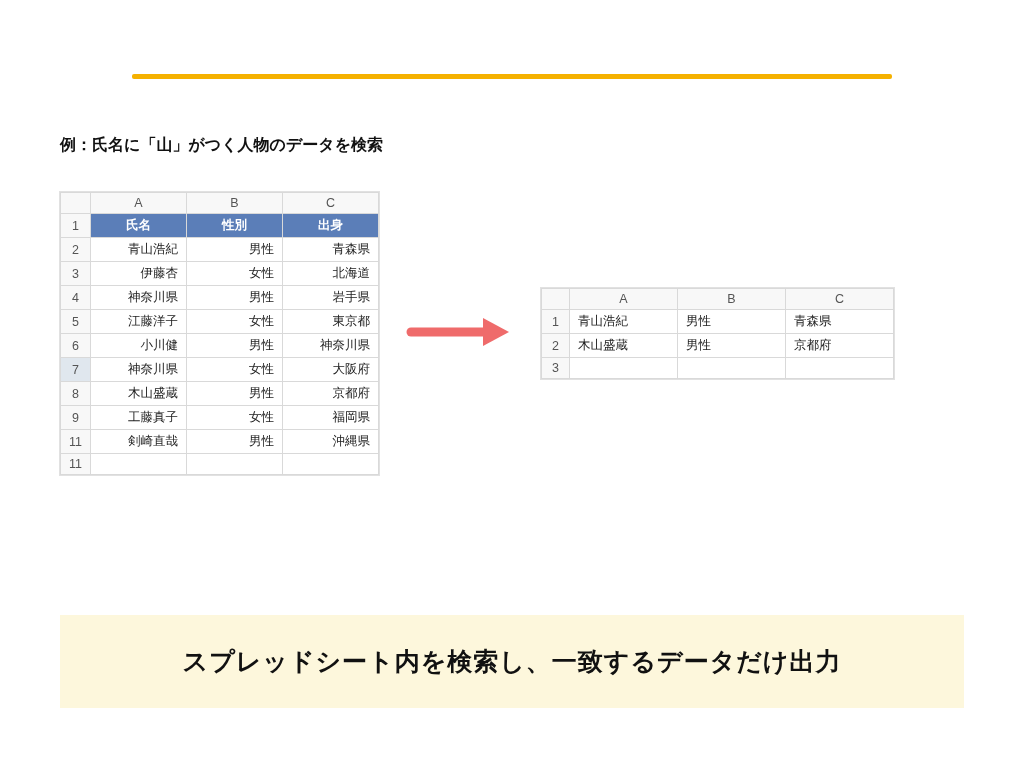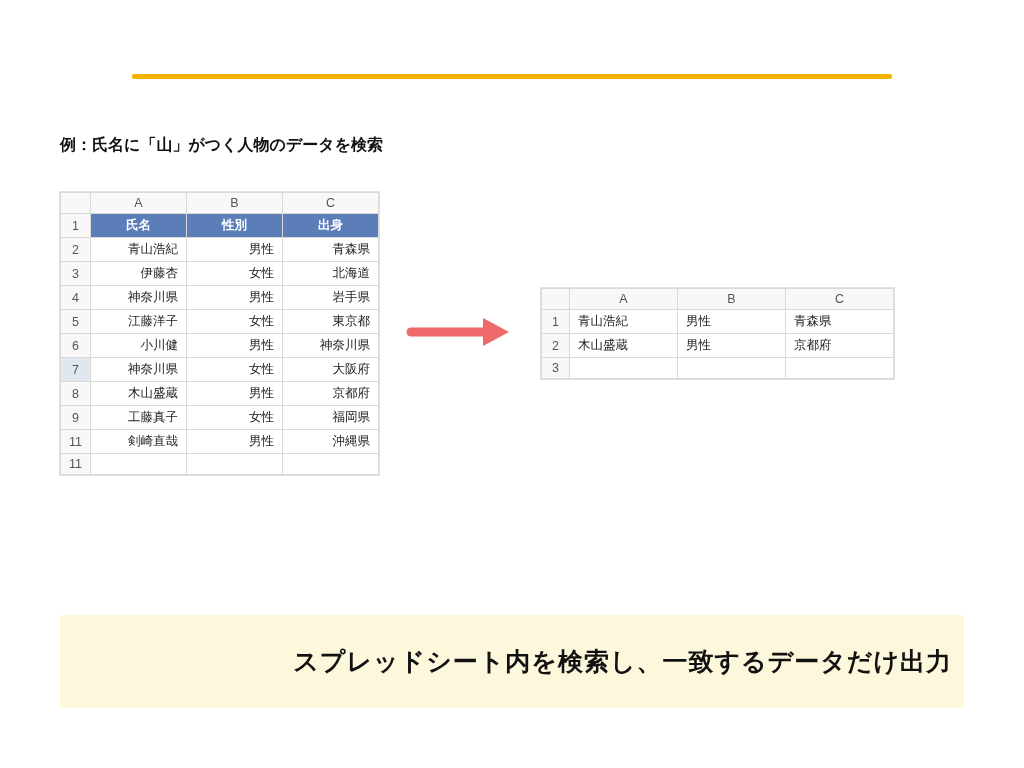--- a/index.html
+++ b/index.html
@@ -28,21 +28,21 @@
   .left-sheet .data-b { text-align: right; }
   .left-sheet .data-c { text-align: right; }
 
   .right-sheet .colhdr { width: 108px; }
   .right-sheet td { text-align: left; padding-left: 8px; }
   .right-sheet .rowhdr { text-align: center; }
 
   .arrow-wrap { flex: 0 0 auto; }
   .arrow-svg { width: 110px; height: 40px; }
 
-  .banner { position: absolute; left: 60px; right: 60px; bottom: 60px; background: #fdf7dc; padding: 30px 12px; text-align: right; }
+  .banner { position: absolute; left: 60px; right: 60px; bottom: 60px; background: #fdf7dc; padding: 30px 12px; text-align: center; }
   .banner-text { font-size: 25px; font-weight: 800; letter-spacing: 1px; color: #111; }
 
   .gas-icon { width: 36px; height: 36px; }
 </style>
 </head>
 <body>
 
 <div class="header">
   <div class="underline"></div>
 </div>

